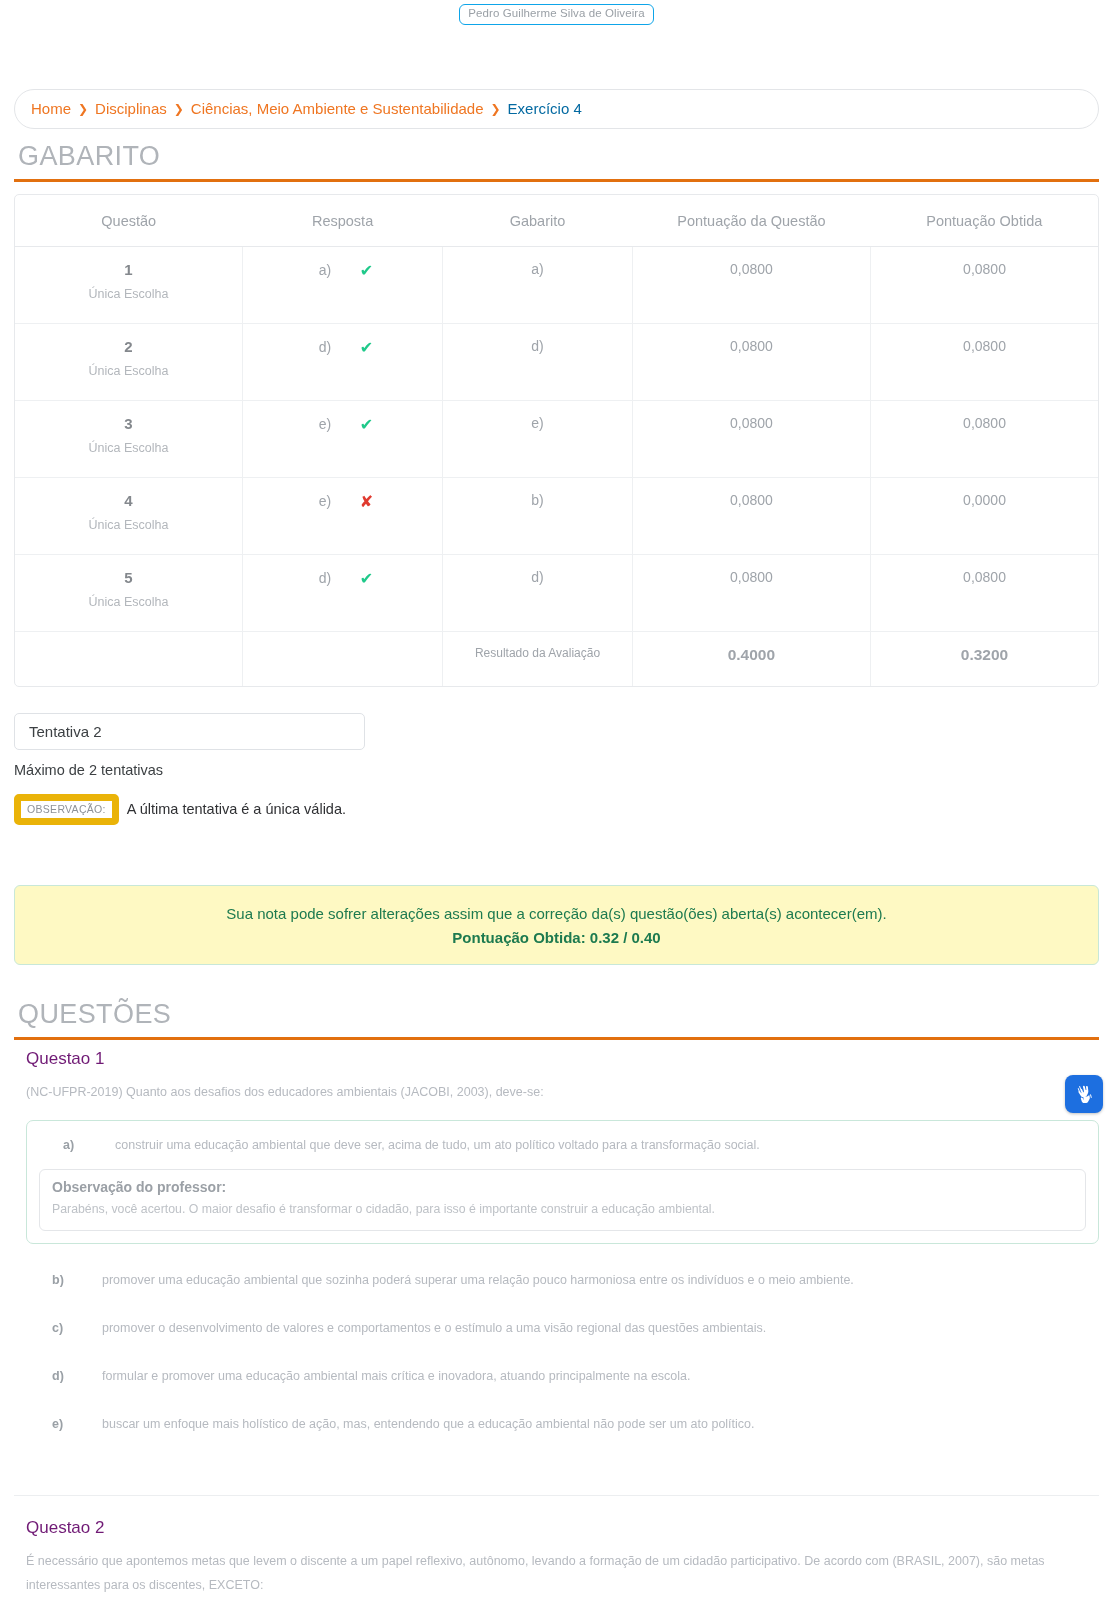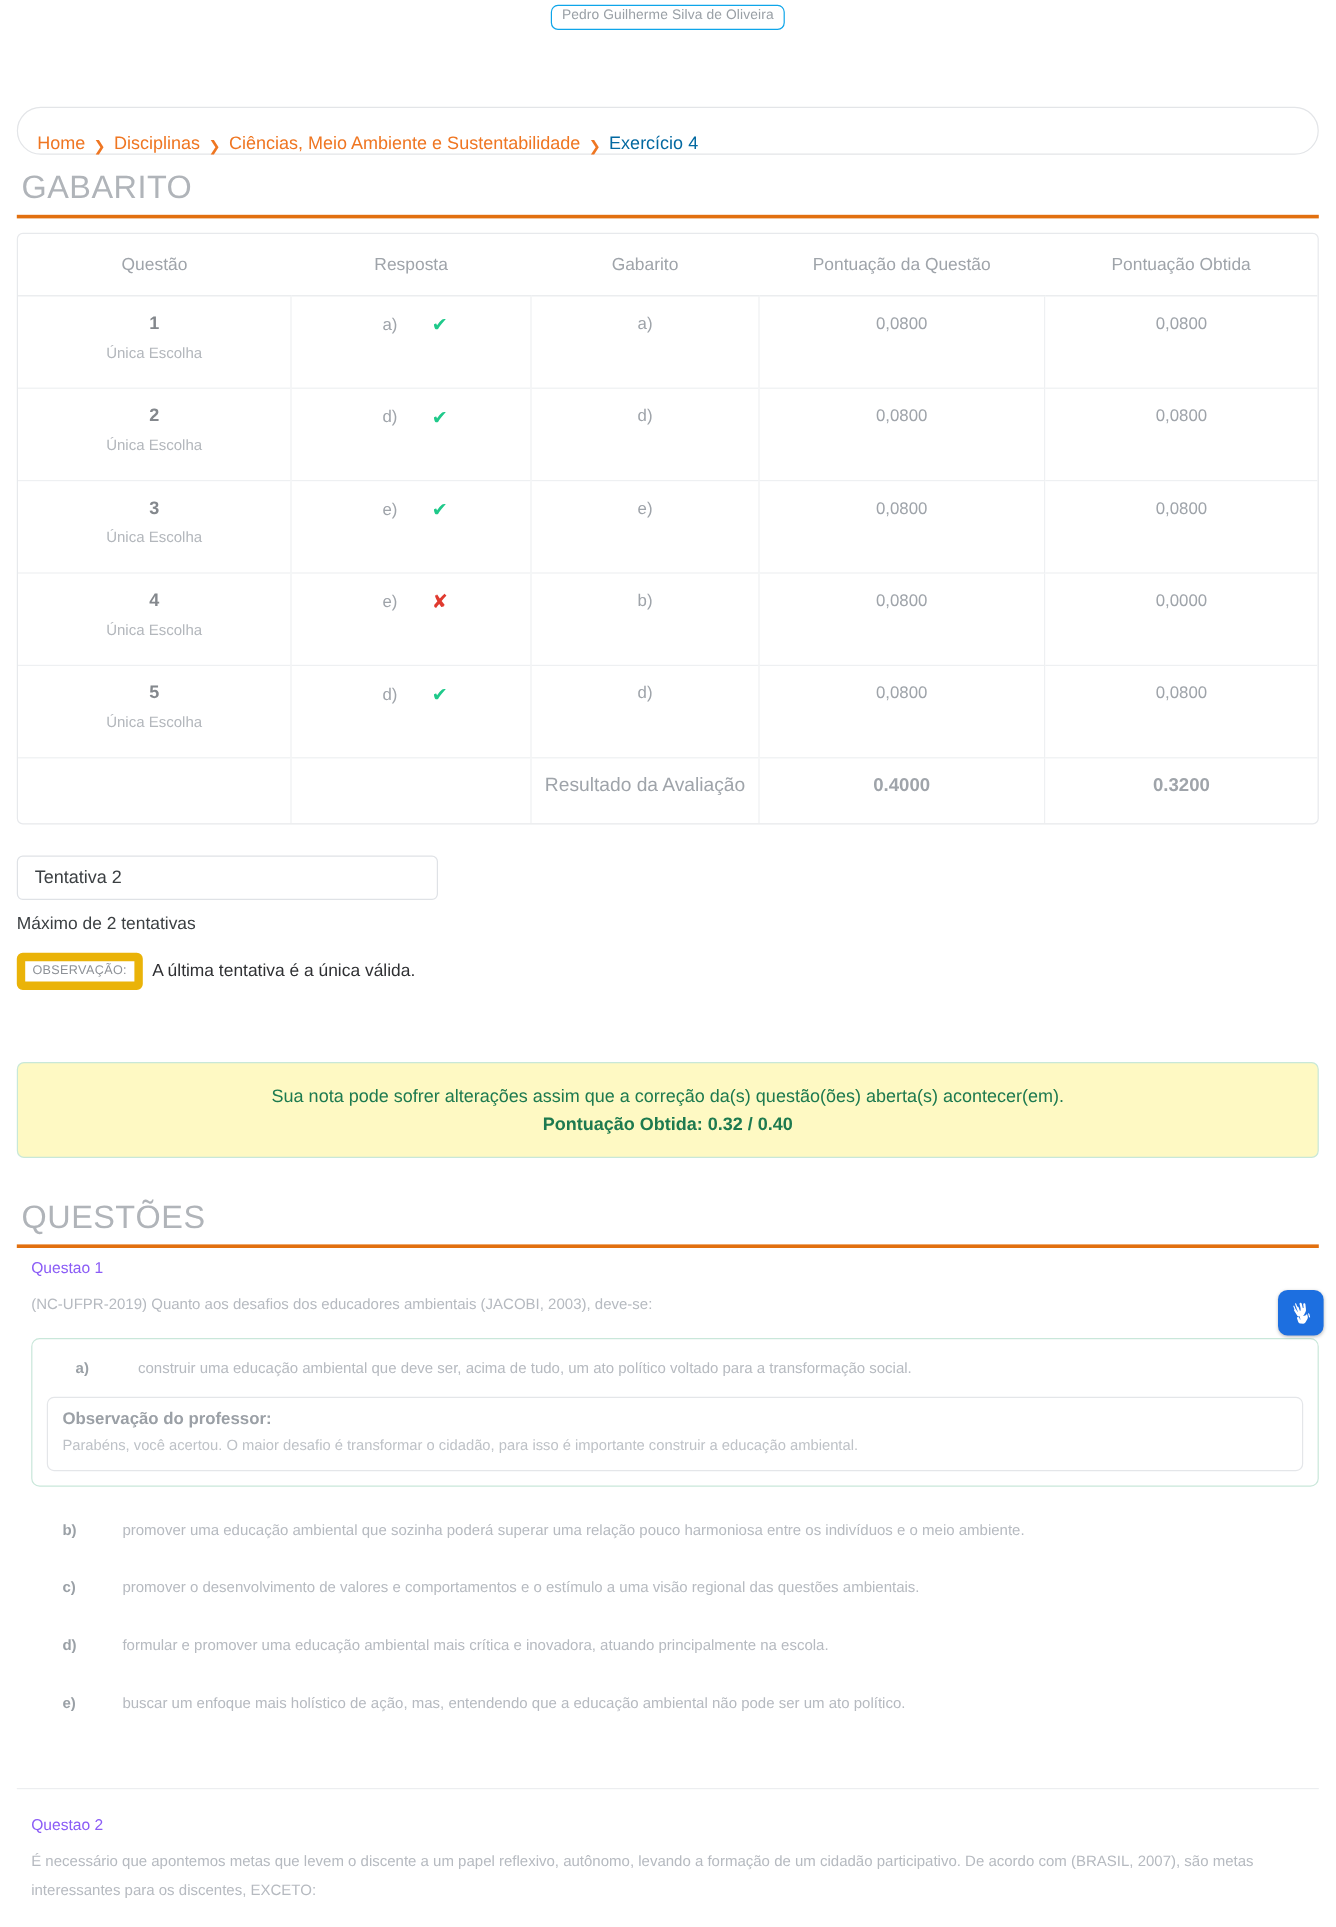--- a/index.html
+++ b/index.html
@@ -35,21 +35,21 @@
     background: #fff;
   }
 
   
   .breadcrumb {
     margin: 64px 14px 0 14px;
     border: 1px solid #e3e5e8;
     border-radius: 22px;
     height: 40px;
     display: flex;
-    align-items: flex-end;
+    align-items: center;
     padding: 0 16px;
     font-size: 15px;
     background: #fff;
   }
   .bc-link { color: #ef7622; text-decoration: none; }
   .bc-sep {
     color: #ef7622;
     font-weight: bold;
     margin: 0 7px;
     font-size: 12px;
@@ -125,21 +125,21 @@
     font-size: 14px;
   }
   .mark { display: inline-block; margin-left: 18px; font-size: 16px; font-weight: bold; vertical-align: -1px; }
   .mark.ok  { color: #1fc98a; }
   .mark.bad { color: #e03a2f; }
   .score-row td {
     border-left: none;
     border-top: 1px solid #e0e3e7;
     padding: 18px 6px 20px 6px;
   }
-  .score-label { color: #a7abb0; font-size: 16px; }
+  .score-label { color: #a7abb0; font-size: 12px; }
   .score-val { color: #8b9095; font-size: 15.5px; font-weight: bold; }
 
   
   .attempt-select {
     margin: 26px 0 0 14px;
     width: 351px;
     height: 37px;
     border: 1px solid #dfe2e6;
     border-radius: 5px;
     display: flex;
@@ -182,22 +182,22 @@
     color: #1d7a4f;
     background: #fef9c3;
   }
   .note-green .l1 { font-size: 15px; line-height: 1.55; }
   .note-green .l2 { font-size: 15px; font-weight: bold; margin-top: 4px; }
 
   
   .questions { margin-top: 34px; }
   .q-block { margin: 0 14px; padding-bottom: 4px; }
   .q-title {
-    color: #8b5cf6;
-    font-size: 13px;
+    color: #701a75;
+    font-size: 17px;
     margin: 9px 0 0 12px;
   }
   .q-statement {
     color: #b6bac0;
     font-size: 12.5px;
     line-height: 1.85;
     margin: 12px 12px 0 12px;
   }
   .alt-box {
     margin: 16px 0 0 12px;

